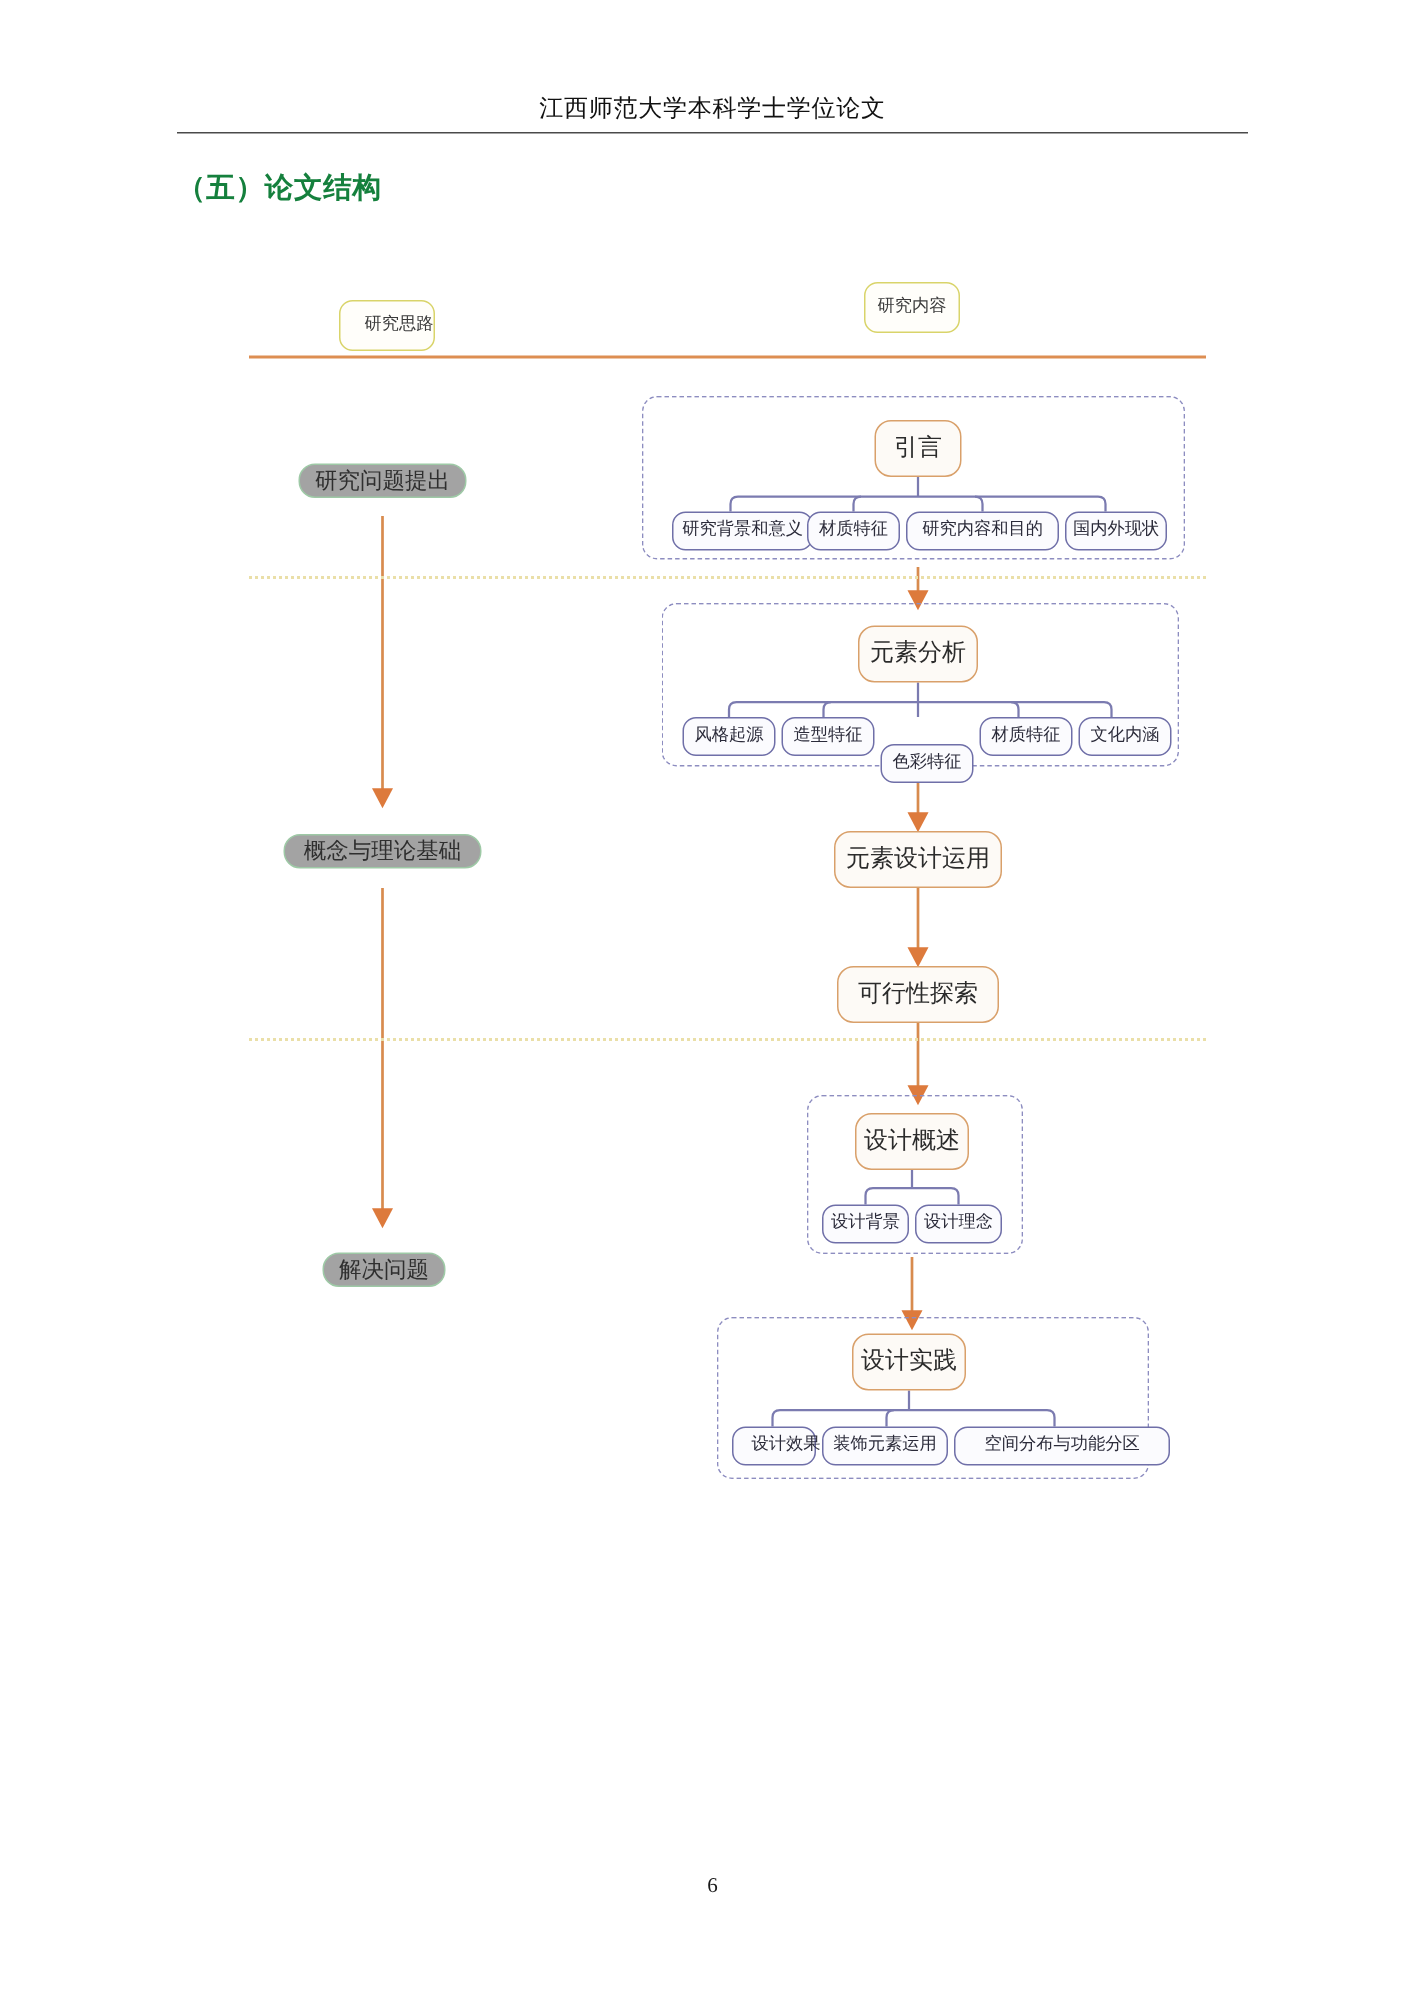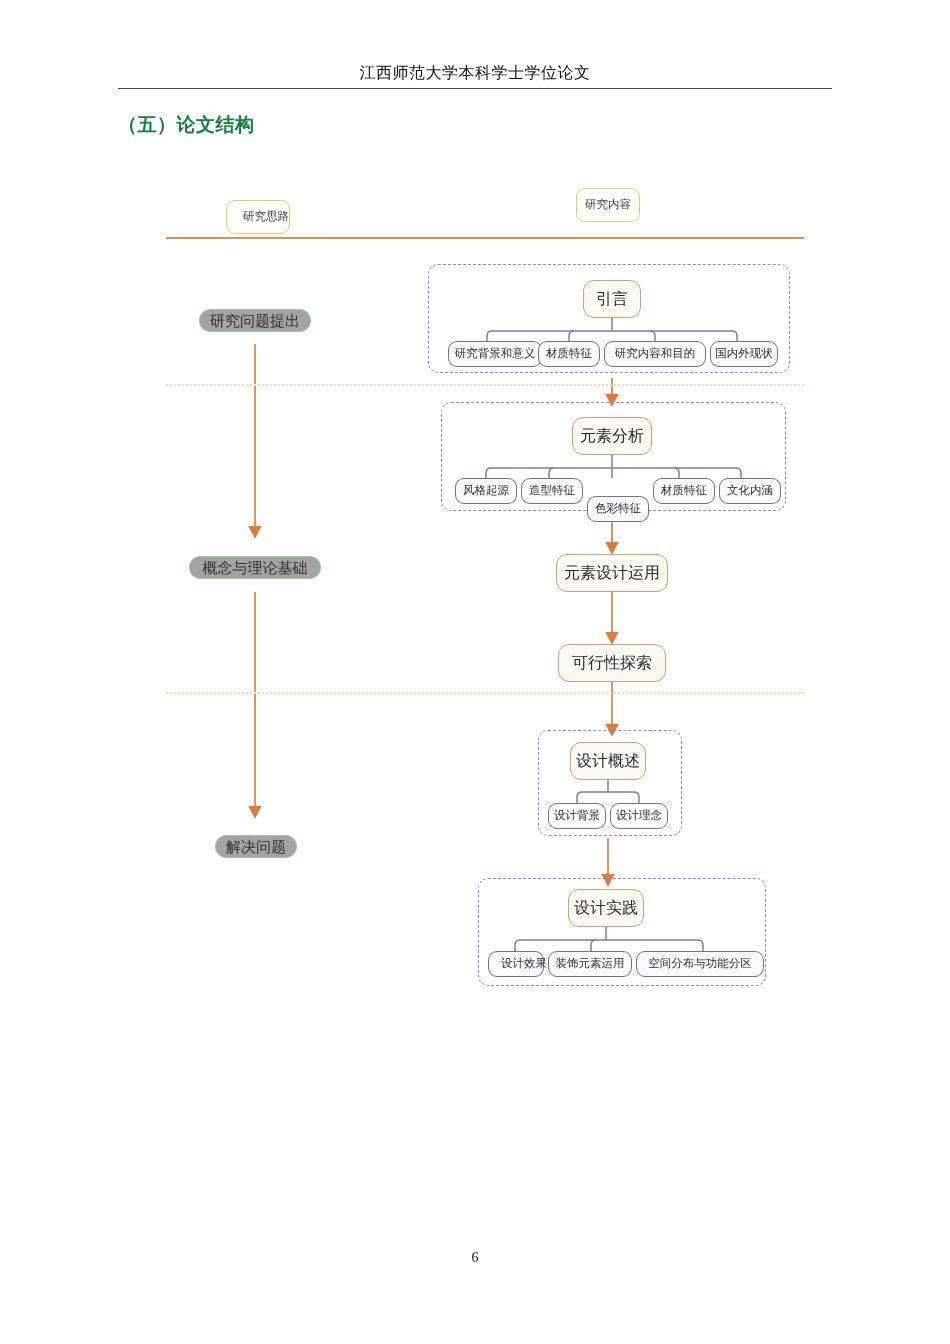--- a/index.html
+++ b/index.html
@@ -251,19 +251,19 @@
 
     <div class="group-frame" style="left:538px; top:730px; width:144px; height:106px;"></div>
     <div class="node orange-box" style="left:570px; top:742px; width:76px;">设计概述</div>
     <div class="node leaf-box" style="left:548px; top:803px; width:58px;">设计背景</div>
     <div class="node leaf-box" style="left:610px; top:803px; width:58px;">设计理念</div>
 
     <div class="group-frame" style="left:478px; top:878px; width:288px; height:108px;"></div>
     <div class="node orange-box" style="left:568px; top:889px; width:76px;">设计实践</div>
     <div class="node leaf-box" style="left:488px; top:951px; width:56px;padding-left:16px;">设计效果</div>
     <div class="node leaf-box" style="left:548px; top:951px; width:84px;">装饰元素运用</div>
-    <div class="node leaf-box" style="left:636px; top:951px; width:128px;">空间分布与功能分区</div>
+    <div class="node leaf-box" style="left:636px; top:951px; width:144px;">空间分布与功能分区</div>
 
   </div>
 
   <div class="page-number">6</div>
 
 </div>
 
 </body></html>

